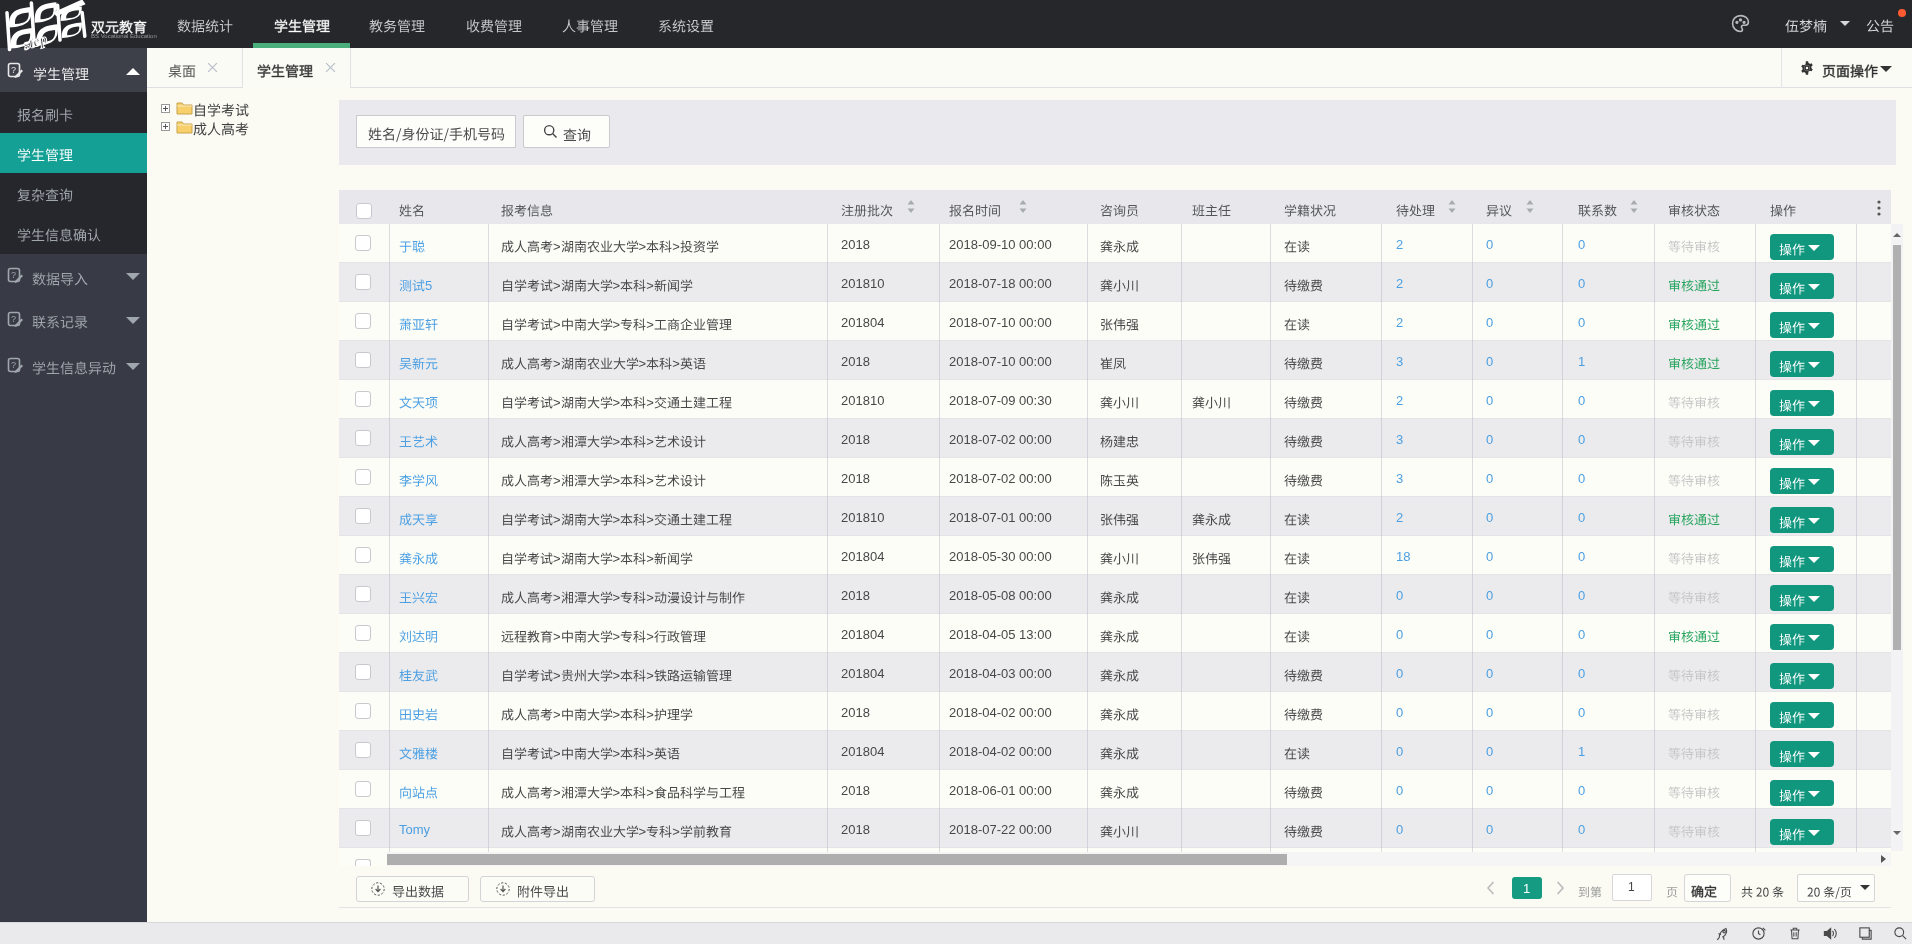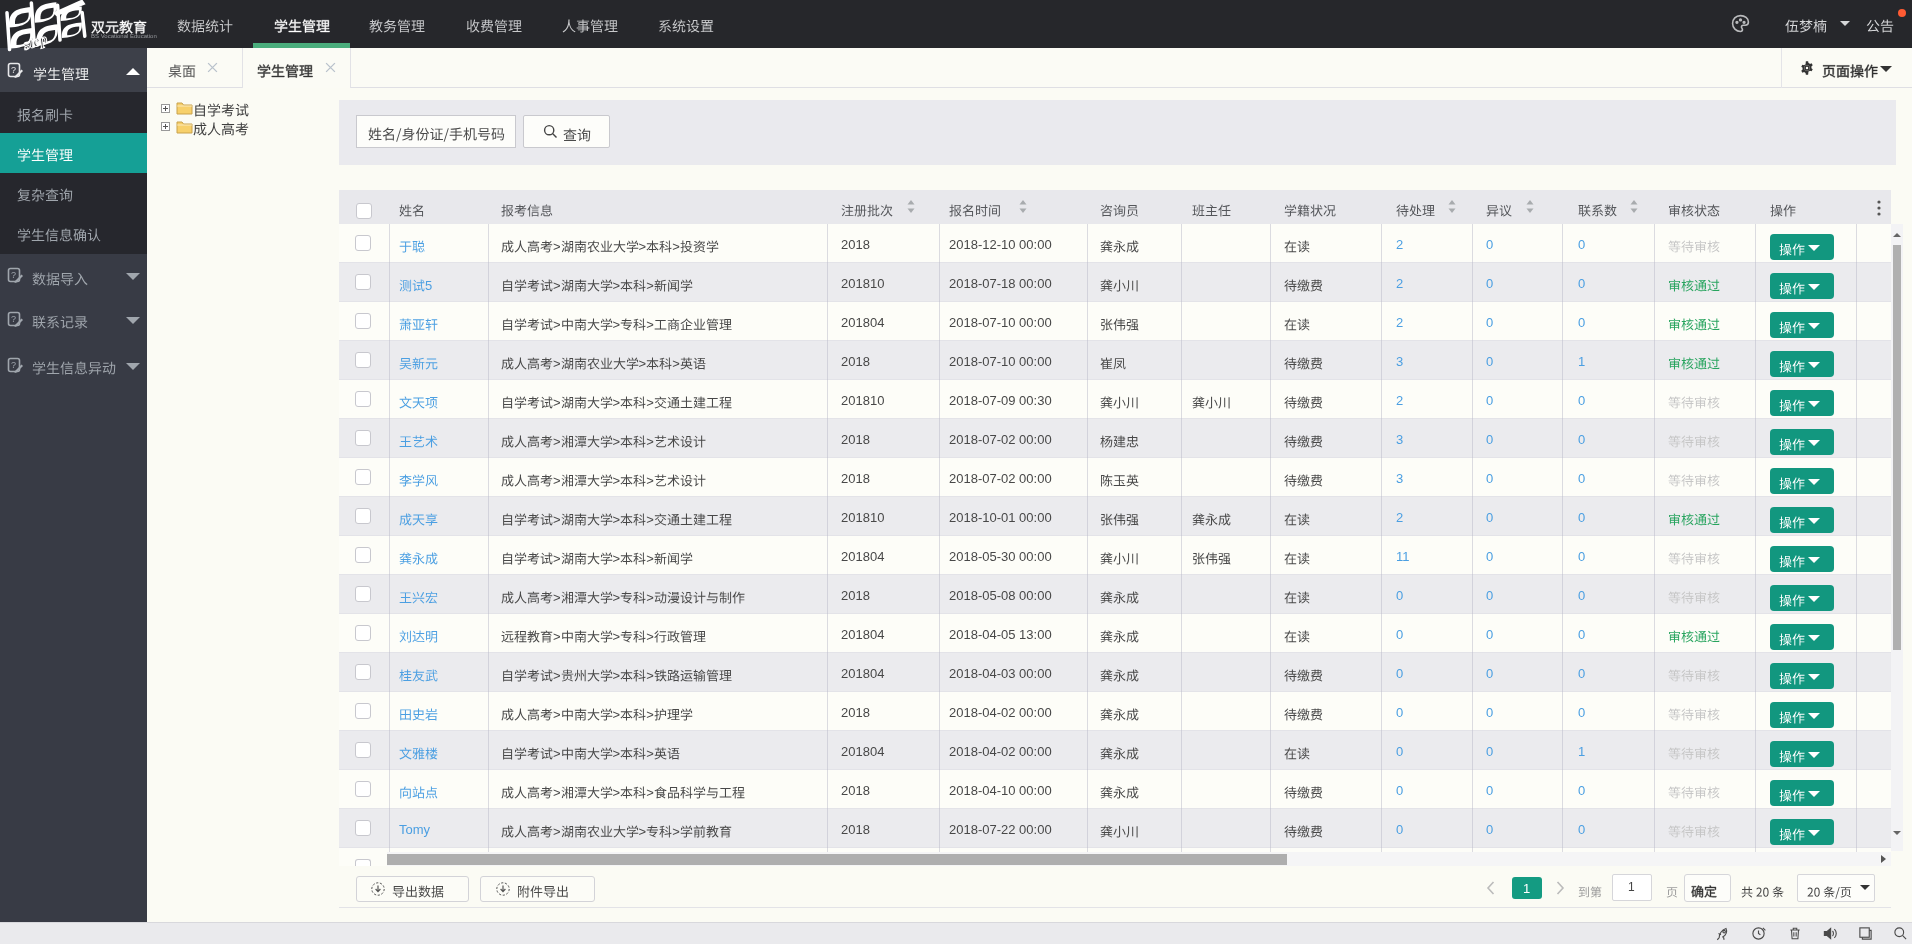--- a/index.html
+++ b/index.html
@@ -447,21 +447,21 @@
         <use href="#g91" x="1000"></use>
       </g>
     </svg><span style="font-size:13px;color:#484848;vertical-align:middle">&gt;</span><svg class="z" style="width:39.0px;height:13px;" viewBox="0 0 3000 1000" fill="#484848">
       <g transform="translate(0,880) scale(1,-1)">
         <use href="#g92" x="0"></use>
         <use href="#g93" x="1000"></use>
         <use href="#g8" x="2000"></use>
       </g>
     </svg></div>
 <div style="position:absolute;left:841px;top:237px;font-size:13px;color:#484848;line-height:15px;white-space:nowrap;">2018</div>
-<div style="position:absolute;left:949px;top:237px;font-size:13px;color:#484848;line-height:15px;white-space:nowrap;">2018-12-10 00:00</div>
+<div style="position:absolute;left:949px;top:237px;font-size:13px;color:#484848;line-height:15px;white-space:nowrap;">2018-09-10 00:00</div>
 <div style="position:absolute;left:1100px;top:237px"><svg class="z" style="width:39.0px;height:13px;" viewBox="0 0 3000 1000" fill="#484848">
       <g transform="translate(0,880) scale(1,-1)">
         <use href="#g94" x="0"></use>
         <use href="#g95" x="1000"></use>
         <use href="#g52" x="2000"></use>
       </g>
     </svg></div>
 <div style="position:absolute;left:1284px;top:237px"><svg class="z" style="width:26.0px;height:13px;" viewBox="0 0 2000 1000" fill="#484848">
       <g transform="translate(0,880) scale(1,-1)">
         <use href="#g96" x="0"></use>
@@ -952,21 +952,21 @@
       <g transform="translate(0,880) scale(1,-1)">
         <use href="#g126" x="0"></use>
         <use href="#g105" x="1000"></use>
         <use href="#g127" x="2000"></use>
         <use href="#g128" x="3000"></use>
         <use href="#g112" x="4000"></use>
         <use href="#g129" x="5000"></use>
       </g>
     </svg></div>
 <div style="position:absolute;left:841px;top:510px;font-size:13px;color:#484848;line-height:15px;white-space:nowrap;">201810</div>
-<div style="position:absolute;left:949px;top:510px;font-size:13px;color:#484848;line-height:15px;white-space:nowrap;">2018-10-01 00:00</div>
+<div style="position:absolute;left:949px;top:510px;font-size:13px;color:#484848;line-height:15px;white-space:nowrap;">2018-07-01 00:00</div>
 <div style="position:absolute;left:1100px;top:510px"><svg class="z" style="width:39.0px;height:13px;" viewBox="0 0 3000 1000" fill="#484848">
       <g transform="translate(0,880) scale(1,-1)">
         <use href="#g115" x="0"></use>
         <use href="#g116" x="1000"></use>
         <use href="#g117" x="2000"></use>
       </g>
     </svg></div>
 <div style="position:absolute;left:1192px;top:510px"><svg class="z" style="width:39.0px;height:13px;" viewBox="0 0 3000 1000" fill="#484848">
       <g transform="translate(0,880) scale(1,-1)">
         <use href="#g94" x="0"></use>
@@ -1049,21 +1049,21 @@
         <use href="#g116" x="1000"></use>
         <use href="#g117" x="2000"></use>
       </g>
     </svg></div>
 <div style="position:absolute;left:1284px;top:549px"><svg class="z" style="width:26.0px;height:13px;" viewBox="0 0 2000 1000" fill="#484848">
       <g transform="translate(0,880) scale(1,-1)">
         <use href="#g96" x="0"></use>
         <use href="#g97" x="1000"></use>
       </g>
     </svg></div>
-<div style="position:absolute;left:1396px;top:549px;font-size:13px;color:#4b9fe2;line-height:15px;white-space:nowrap;">11</div>
+<div style="position:absolute;left:1396px;top:549px;font-size:13px;color:#4b9fe2;line-height:15px;white-space:nowrap;">18</div>
 <div style="position:absolute;left:1486px;top:549px;font-size:13px;color:#4b9fe2;line-height:15px;white-space:nowrap;">0</div>
 <div style="position:absolute;left:1578px;top:549px;font-size:13px;color:#4b9fe2;line-height:15px;white-space:nowrap;">0</div>
 <div style="position:absolute;left:1668px;top:549px"><svg class="z" style="width:52.0px;height:13px;" viewBox="0 0 4000 1000" fill="#c6c6c6">
       <g transform="translate(0,880) scale(1,-1)">
         <use href="#g98" x="0"></use>
         <use href="#g77" x="1000"></use>
         <use href="#g80" x="2000"></use>
         <use href="#g81" x="3000"></use>
       </g>
     </svg></div>
@@ -1462,21 +1462,21 @@
         <use href="#g171" x="0"></use>
         <use href="#g172" x="1000"></use>
         <use href="#g91" x="2000"></use>
         <use href="#g8" x="3000"></use>
         <use href="#g145" x="4000"></use>
         <use href="#g112" x="5000"></use>
         <use href="#g129" x="6000"></use>
       </g>
     </svg></div>
 <div style="position:absolute;left:841px;top:783px;font-size:13px;color:#484848;line-height:15px;white-space:nowrap;">2018</div>
-<div style="position:absolute;left:949px;top:783px;font-size:13px;color:#484848;line-height:15px;white-space:nowrap;">2018-04-10 00:00</div>
+<div style="position:absolute;left:949px;top:783px;font-size:13px;color:#484848;line-height:15px;white-space:nowrap;">2018-06-01 00:00</div>
 <div style="position:absolute;left:1100px;top:783px"><svg class="z" style="width:39.0px;height:13px;" viewBox="0 0 3000 1000" fill="#484848">
       <g transform="translate(0,880) scale(1,-1)">
         <use href="#g94" x="0"></use>
         <use href="#g95" x="1000"></use>
         <use href="#g52" x="2000"></use>
       </g>
     </svg></div>
 <div style="position:absolute;left:1284px;top:783px"><svg class="z" style="width:39.0px;height:13px;" viewBox="0 0 3000 1000" fill="#484848">
       <g transform="translate(0,880) scale(1,-1)">
         <use href="#g77" x="0"></use>

